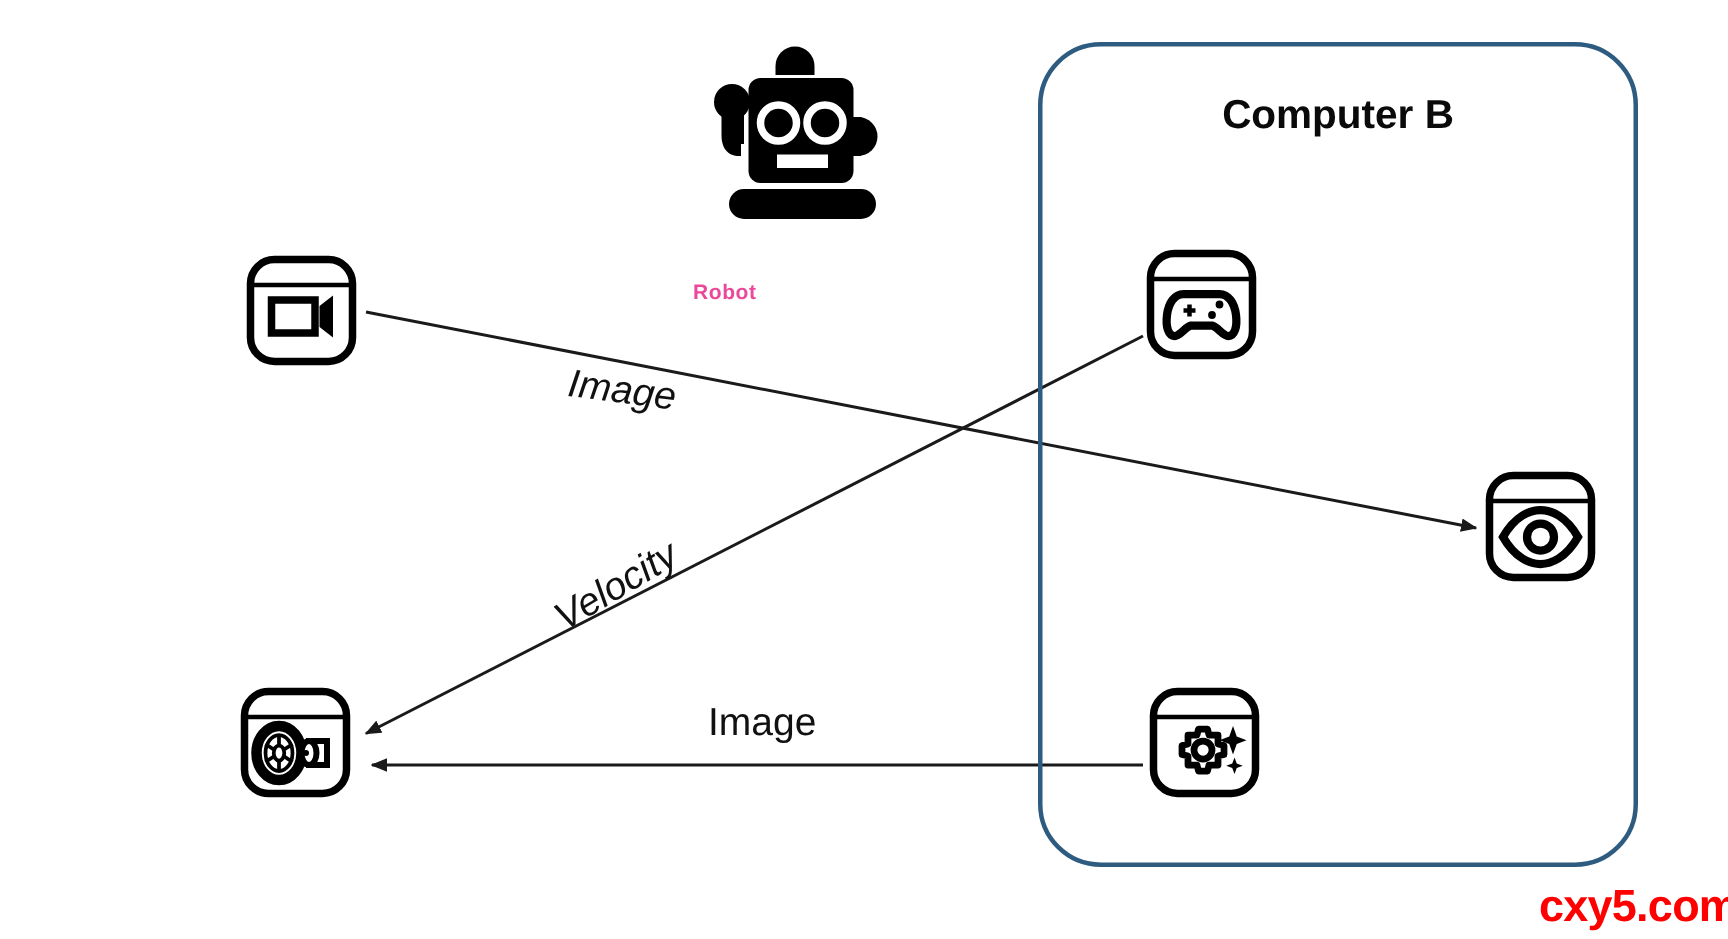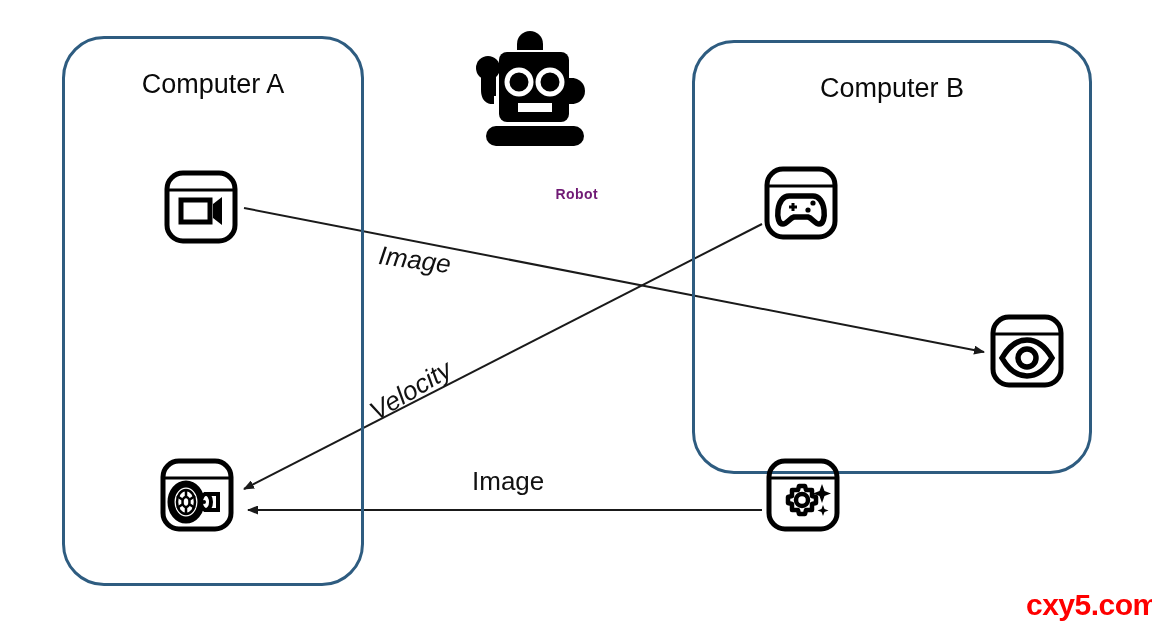--- a/index.html
+++ b/index.html
@@ -18,21 +18,21 @@
     overflow: hidden;
   }
   .panel {
     position: absolute;
     border: 3px solid #2e5c80;
     border-radius: 42px;
     background: transparent;
     box-sizing: border-box;
   }
   #panel-a { left: 62px;  top: 36px; width: 302px; height: 550px; }
-  #panel-b { left: 692px; top: 40px; width: 400px; height: 434px; }
+  #panel-b { left: 692px; top: 28px; width: 400px; height: 550px; font-weight: bold; }
 
   .panel-title {
     position: absolute;
     left: 0; right: 0;
     top: 30px;
     text-align: center;
     font-size: 27px;
     color: #0a0a0a;
     font-family: "Liberation Sans", sans-serif;
   }
@@ -56,24 +56,24 @@
     top: 26px;
     width: 136px;
     height: 150px;
   }
   #robot svg { display: block; width: 136px; height: 140px; }
   #robot-label {
     position: absolute;
     left: 462px;
     top: 186px;
     width: 136px;
-    text-align: right;
+    text-align: left;
     font-size: 14px;
     font-weight: bold;
-    color: #701a75;
+    color: #ec4899;
     letter-spacing: 0.4px;
   }
 
   #edges {
     position: absolute;
     left: 0; top: 0;
     width: 1152px;
     height: 626px;
     pointer-events: none;
   }
@@ -114,23 +114,20 @@
       </marker>
     </defs>
 
     <line x1="244" y1="208" x2="984" y2="352" stroke="#1a1a1a" stroke-width="2" marker-end="url(#arrowhead)"></line>
 
     <line x1="762" y1="224" x2="244" y2="489" stroke="#1a1a1a" stroke-width="2" marker-end="url(#arrowhead)"></line>
 
     <line x1="762" y1="510" x2="248" y2="510" stroke="#1a1a1a" stroke-width="2" marker-end="url(#arrowhead)"></line>
   </svg>
 
-  <div class="panel" id="panel-a">
-    <div class="panel-title">Computer A</div>
-  </div>
 
   <div class="panel" id="panel-b">
     <div class="panel-title">Computer B</div>
   </div>
 
   <div id="robot">
     <svg viewBox="0 0 136 140">
 
       <path d="M55,18 a13,13 0 0 1 26,0 L81,24 L55,24 z" fill="#000000"></path>
 

